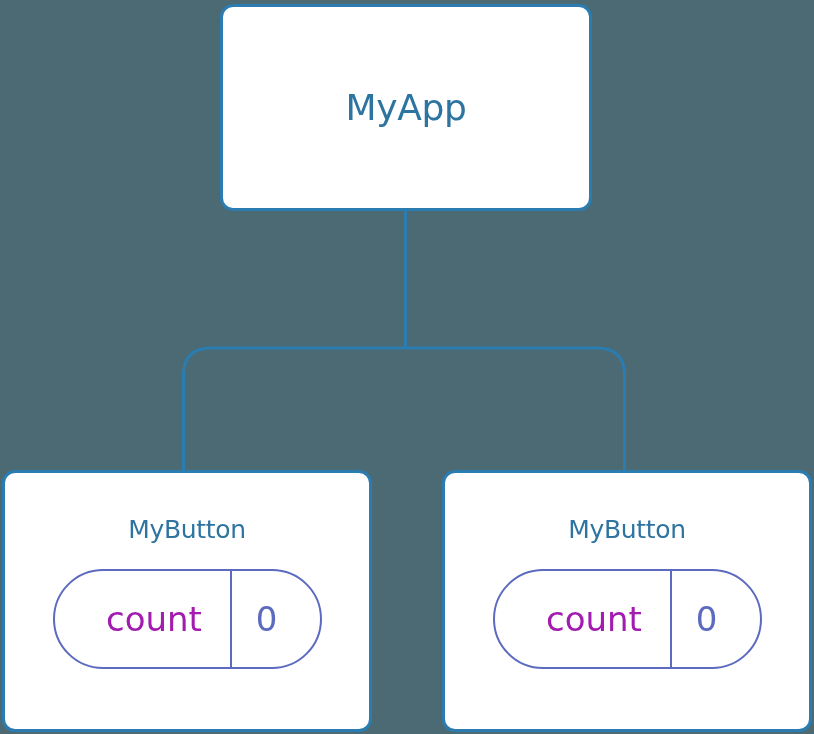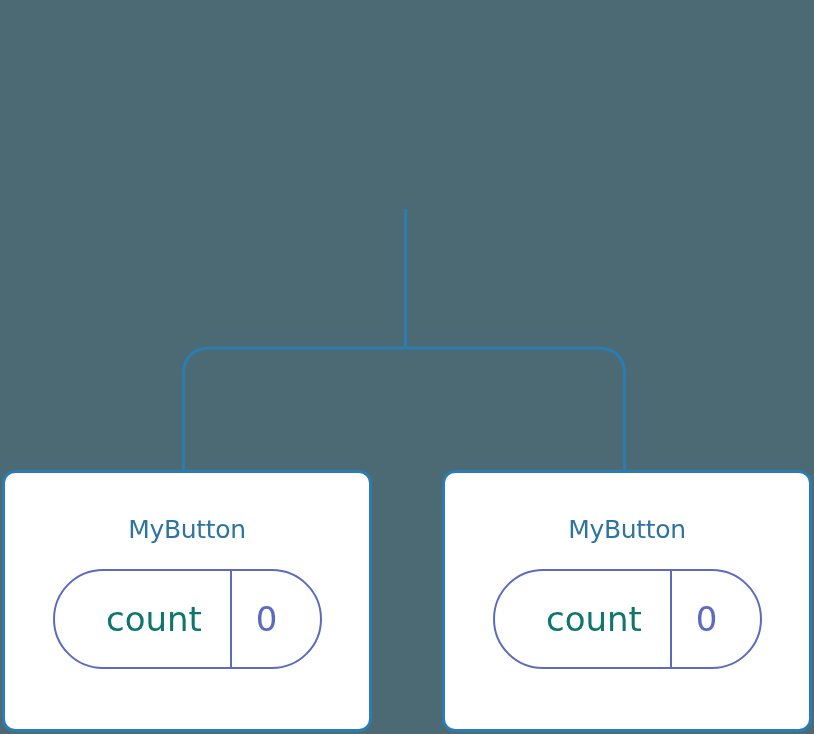--- a/index.html
+++ b/index.html
@@ -93,21 +93,21 @@
     background: #ffffff;
   }
 
   .pill-key {
     display: flex;
     align-items: center;
     justify-content: center;
     box-sizing: border-box;
     width: 175px;
     padding-left: 24px;
-    color: #0f766e;
+    color: #a21caf;
     font-size: 34px;
     line-height: 1;
     white-space: nowrap;
   }
 
   .pill-divider {
     width: 2px;
     background: #5c6bc0;
     flex: 0 0 auto;
   }
@@ -132,20 +132,23 @@
 
   <svg id="edges" viewBox="0 0 814 734" width="814" height="734" xmlns="http://www.w3.org/2000/svg">
 
     <path d="M 405.5 209 L 405.5 348" fill="none" stroke="#2b7cb0" stroke-width="3" stroke-linecap="butt"></path>
 
     <path d="M 405.5 348 L 211 348 Q 183.5 348 183.5 375.5 L 183.5 472" fill="none" stroke="#2b7cb0" stroke-width="3" stroke-linecap="butt"></path>
 
     <path d="M 405.5 348 L 597 348 Q 624.5 348 624.5 375.5 L 624.5 472" fill="none" stroke="#2b7cb0" stroke-width="3" stroke-linecap="butt"></path>
   </svg>
 
+  <div class="node node-root">
+    <div class="node-title">MyApp</div>
+  </div>
 
   <div class="node node-leaf-left">
     <div class="node-title">MyButton</div>
     <div class="state-pill">
       <div class="pill-key">count</div>
       <div class="pill-divider"></div>
       <div class="pill-value">0</div>
     </div>
   </div>
 

